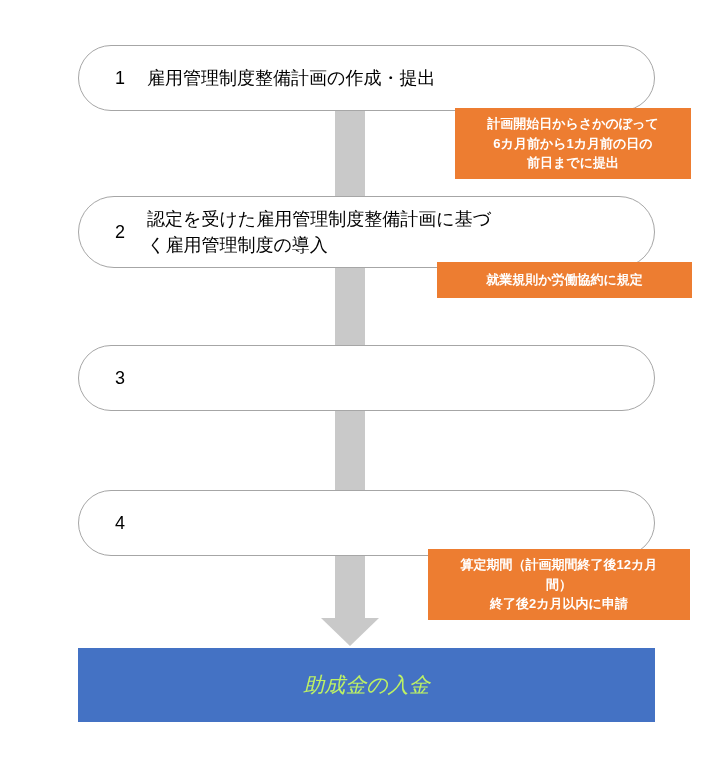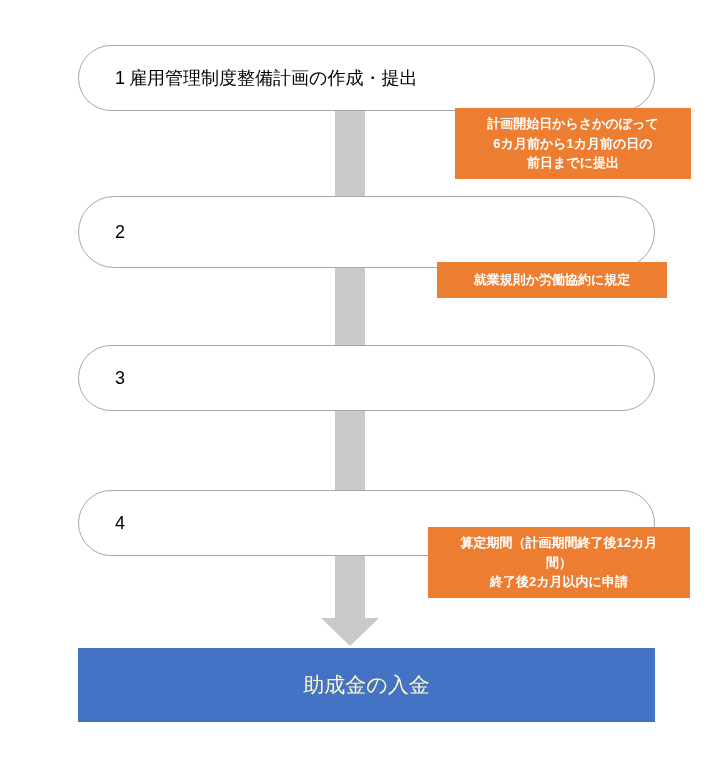--- a/index.html
+++ b/index.html
@@ -29,21 +29,21 @@
   }
   .pill .num {
     font-size: 18px;
     color: #000000;
     margin-left: 36px;
     flex: 0 0 auto;
   }
   .pill .label {
     font-size: 18px;
     color: #000000;
-    margin-left: 4px;
+    margin-left: 22px;
     line-height: 1.45;
     white-space: pre-line;
   }
   .arrow-bar {
     position: absolute;
     left: 335px;
     width: 30px;
     background: #c9c9c9;
     z-index: 1;
   }
@@ -73,26 +73,27 @@
     padding: 6px 24px;
     z-index: 3;
   }
   .final-box {
     position: absolute;
     left: 78px;
     top: 648px;
     width: 577px;
     height: 74px;
     background: #4472C4;
-    color: #fef9c3;
+    color: #bef264;
     font-size: 21px;
     display: flex;
     align-items: center;
     justify-content: center;
     z-index: 2;
+    font-style: italic;
   }
 </style>
 </head>
 <body>
 
 <div class="canvas">
 
   <div class="arrow-bar" style="top:108px;height:90px;"></div>
   <div class="arrow-bar" style="top:264px;height:83px;"></div>
   <div class="arrow-bar" style="top:408px;height:84px;"></div>
@@ -102,30 +103,32 @@
   <div class="pill" style="top:45px;height:66px;">
     <span class="num">1</span>
     <span class="label">雇用管理制度整備計画の作成・提出</span>
   </div>
   <div class="callout" style="left:455px;top:108px;width:236px;min-height:66px;">計画開始日からさかのぼって
 6カ月前から1カ月前の日の
 前日までに提出</div>
 
   <div class="pill" style="top:196px;height:72px;">
     <span class="num">2</span>
+    <span class="label">認定を受けた雇用管理制度整備計画に基づ
+く雇用管理制度の導入</span>
   </div>
-  <div class="callout" style="left:437px;top:262px;width:230px;min-height:36px;">就業規則か労働協約に規定</div>
+  <div class="callout" style="left:437px;top:262px;width:255px;min-height:36px;">就業規則か労働協約に規定</div>
 
   <div class="pill" style="top:345px;height:66px;">
     <span class="num">3</span>
   </div>
 
   <div class="pill" style="top:490px;height:66px;">
     <span class="num">4</span>
   </div>
-  <div class="callout" style="left:428px;top:527px;width:262px;min-height:52px;">算定期間（計画期間終了後12カ月間）
+  <div class="callout" style="left:428px;top:549px;width:262px;min-height:52px;">算定期間（計画期間終了後12カ月間）
 終了後2カ月以内に申請</div>
 
   <div class="final-box">
     <span>助成金の入金</span>
   </div>
 
 </div>
 
 </body></html>

